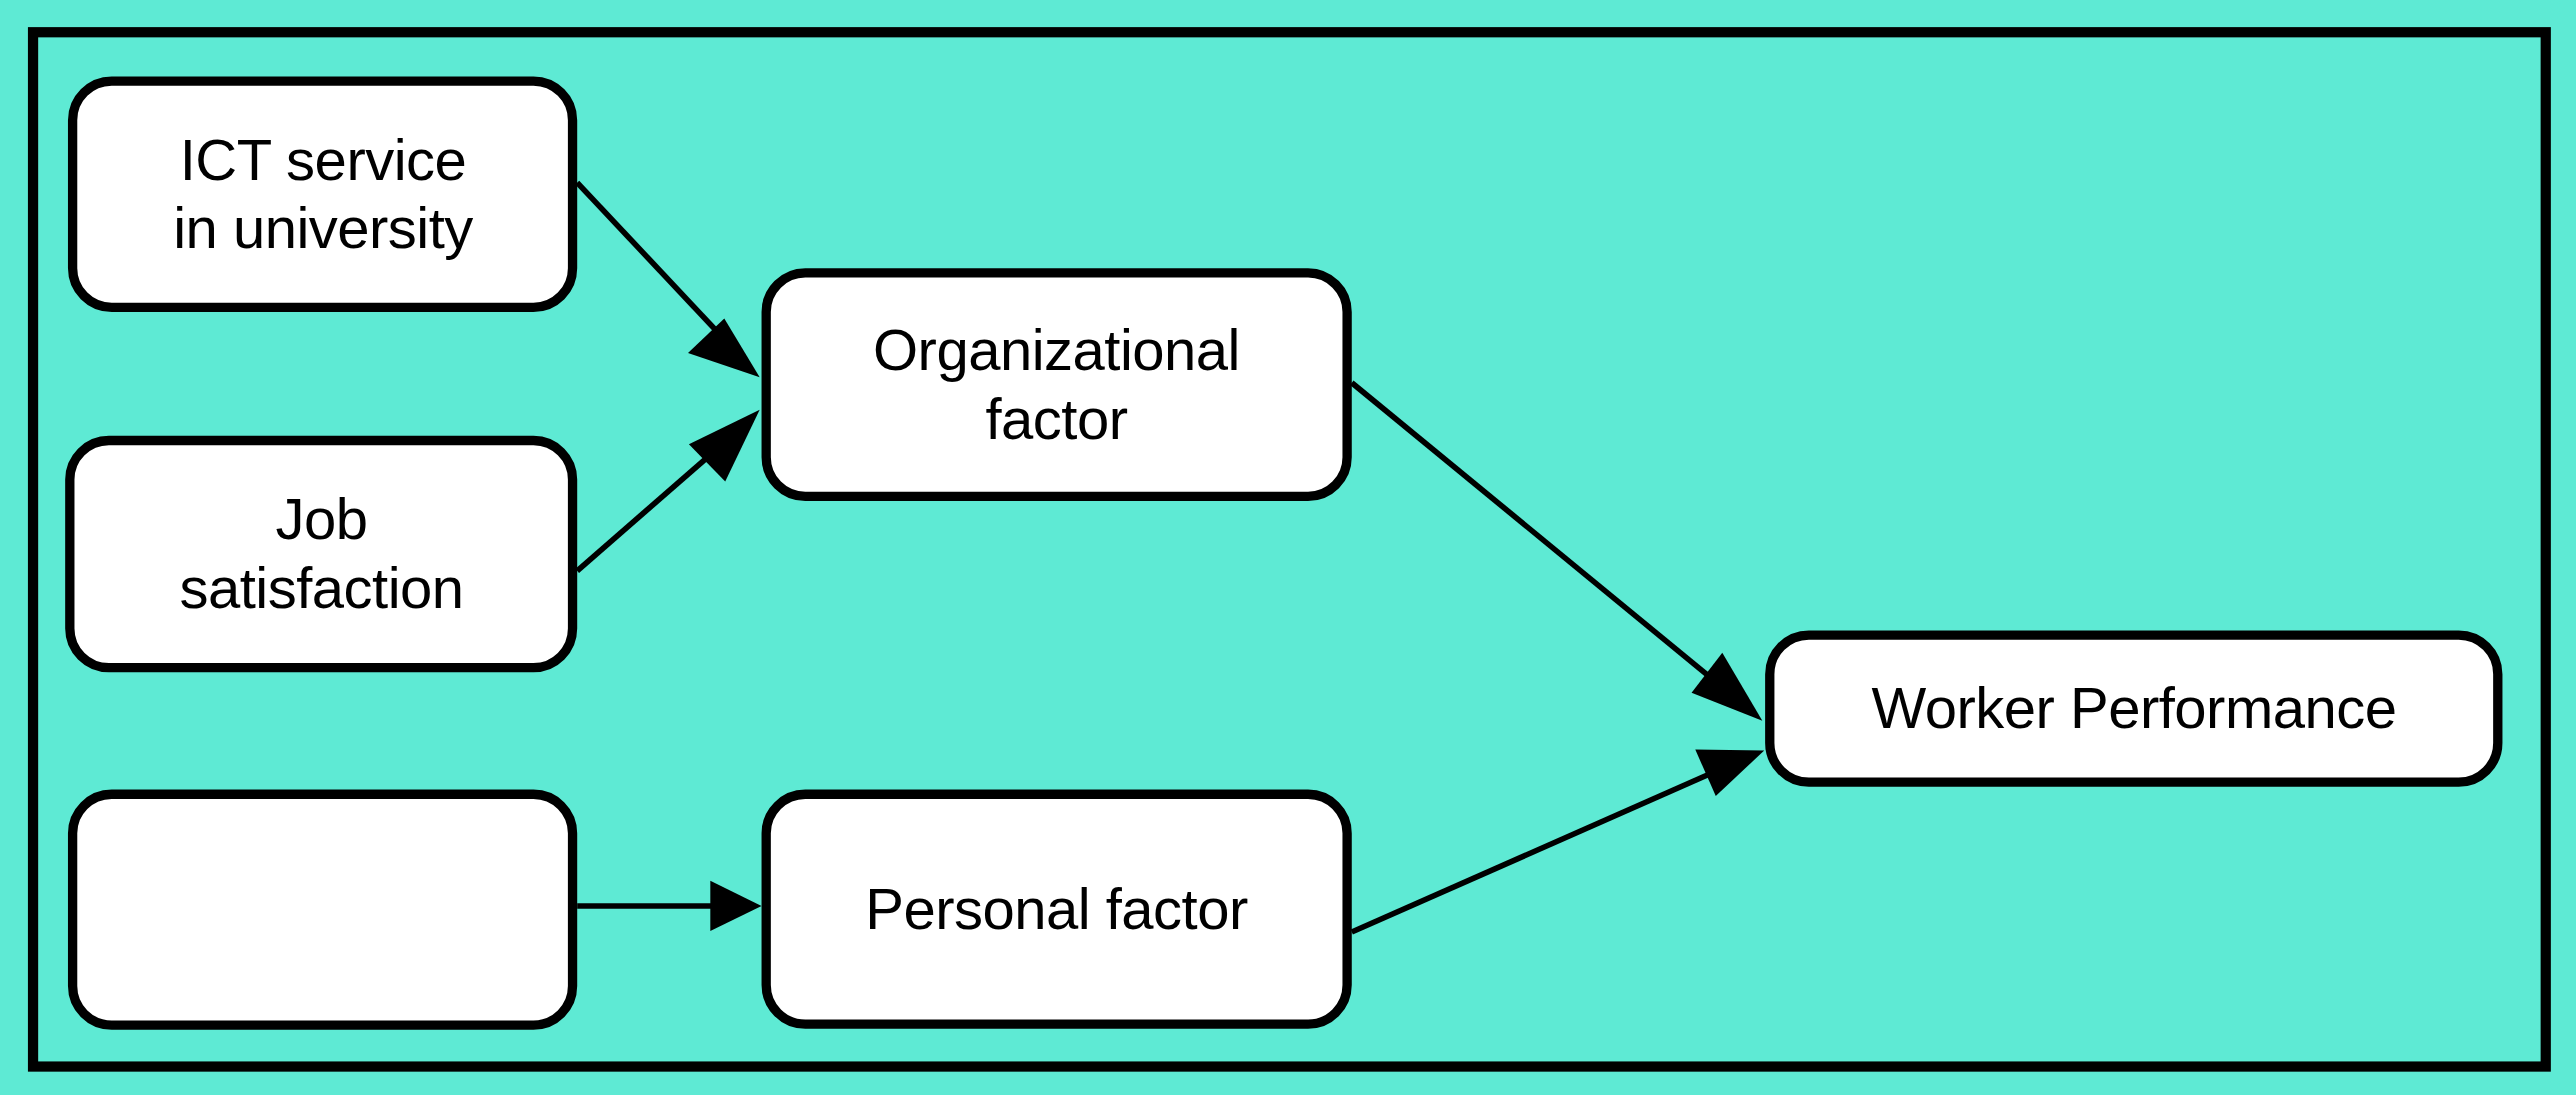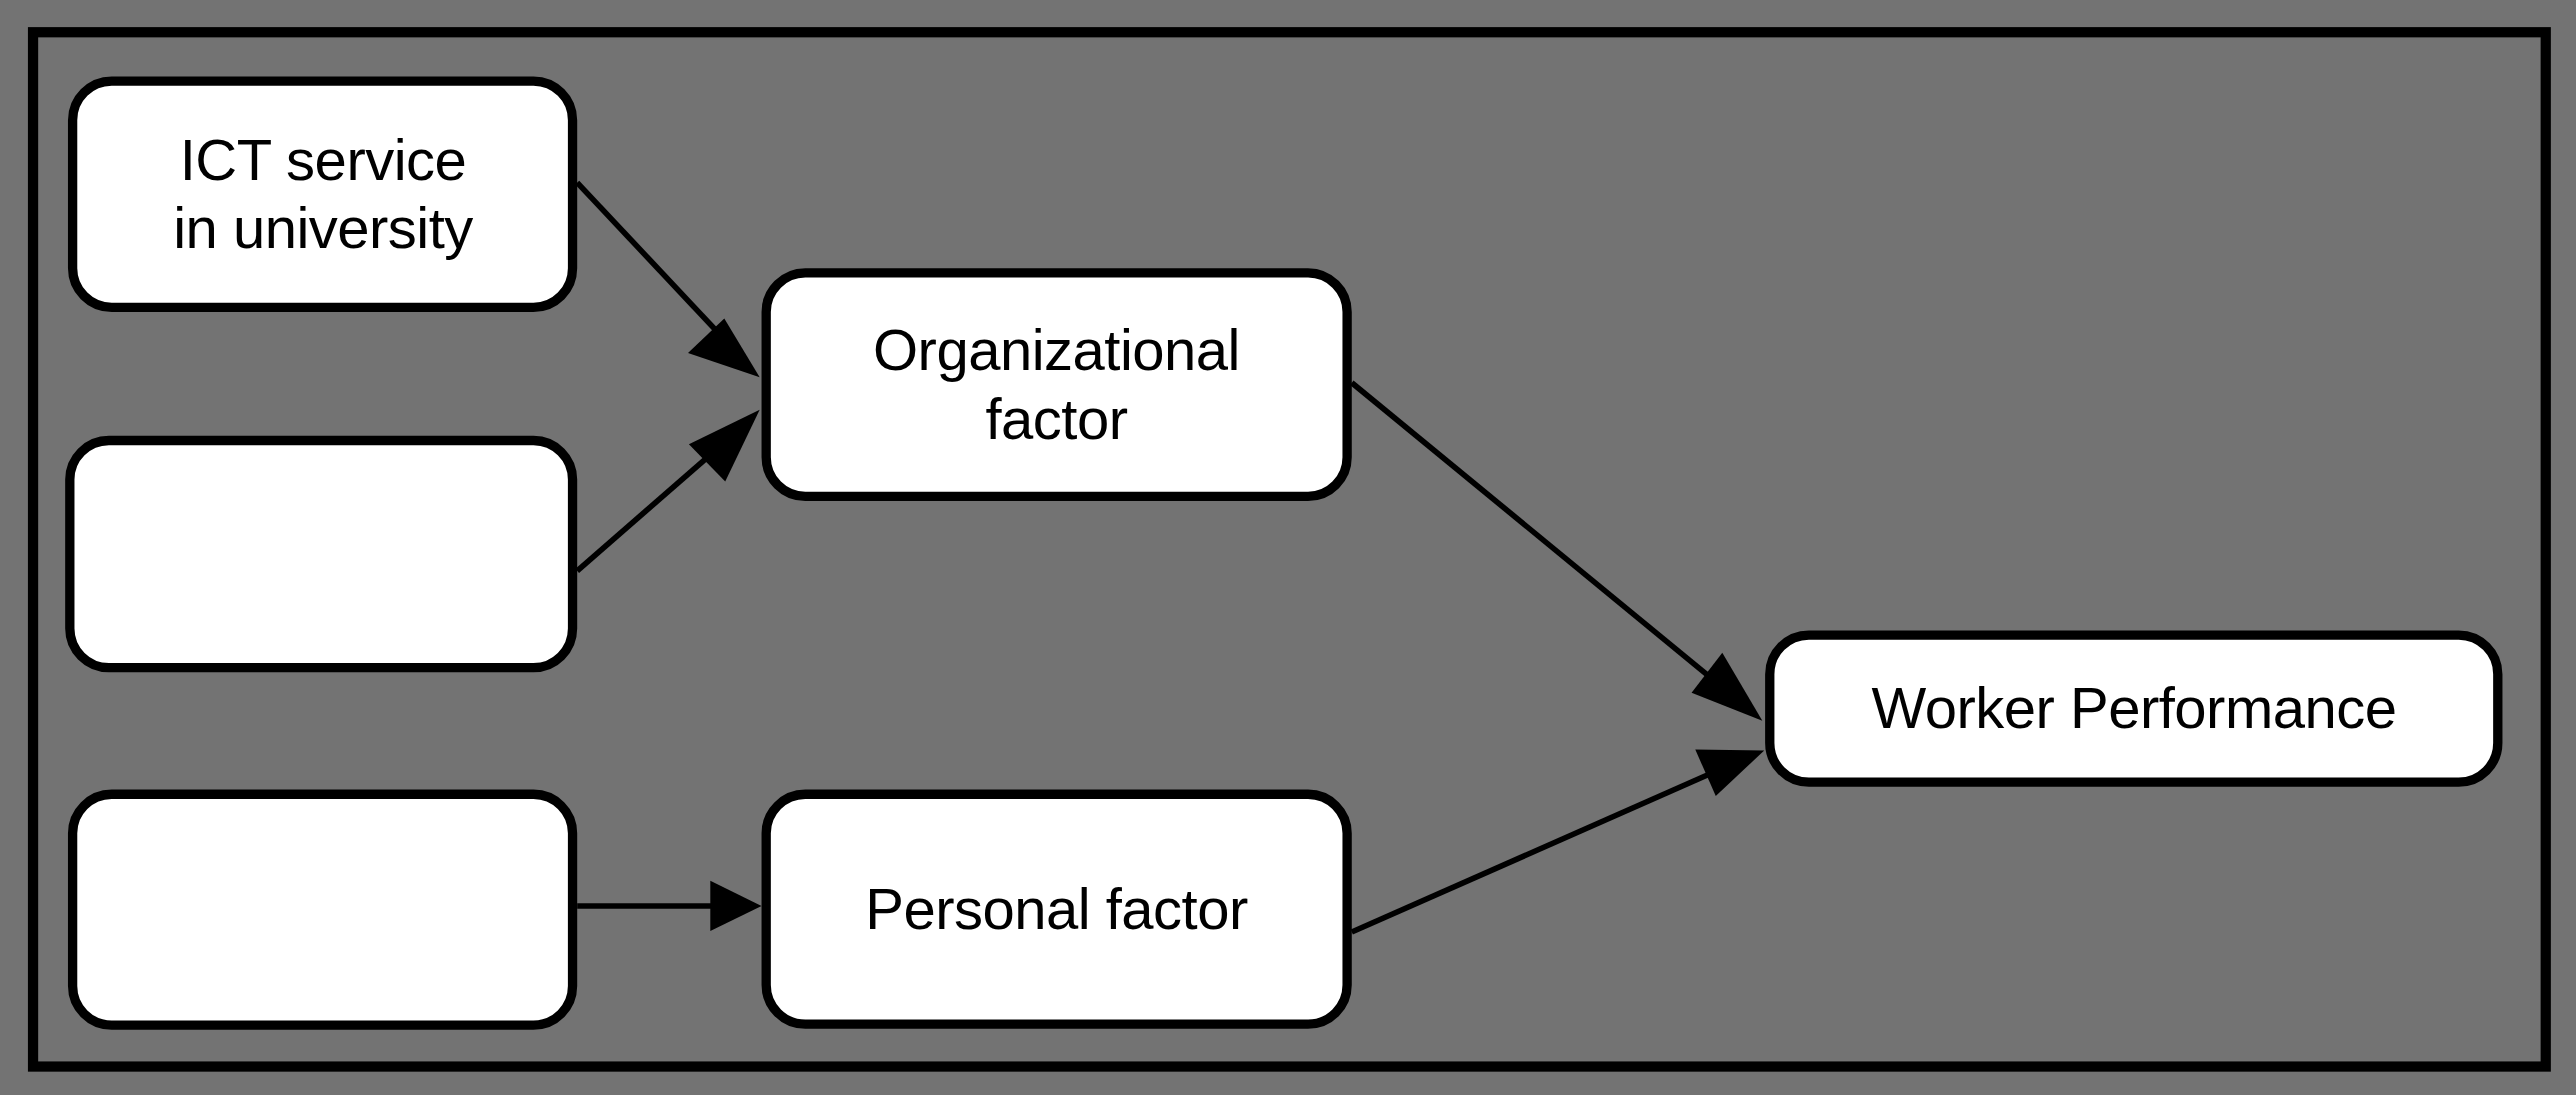--- a/index.html
+++ b/index.html
@@ -4,21 +4,21 @@
 <style>
   html, body {
     margin: 0;
     padding: 0;
     background: #ffffff;
   }
   #canvas {
     position: relative;
     width: 2576px;
     height: 1096px;
-    background: #737373;
+    background: #5eead4;
     overflow: hidden;
     font-family: "Liberation Sans", sans-serif;
   }
   #diagram-svg {
     position: absolute;
     left: 0;
     top: 0;
     width: 2576px;
     height: 1096px;
   }
@@ -100,20 +100,22 @@
     <g>
       <line class="edge-line" x1="1452" y1="1001" x2="1862" y2="820"></line>
       <polygon class="arrow-head" points="1895,806 1843,855 1821,805"></polygon>
     </g>
 
   </svg>
 
   <div class="node-label" style="left:73px; top:81px; width:500px; height:226px;">ICT service
 in university</div>
 
+  <div class="node-label" style="left:70px; top:440px; width:503px; height:227px;">Job
+satisfaction</div>
 
 
   <div class="node-label" style="left:766px; top:273px; width:581px; height:223px;">Organizational
 factor</div>
 
   <div class="node-label" style="left:766px; top:794px; width:581px; height:230px;">Personal factor</div>
 
   <div class="node-label" style="left:1770px; top:635px; width:728px; height:147px;text-align:center;">Worker Performance</div>
 
 </div>

